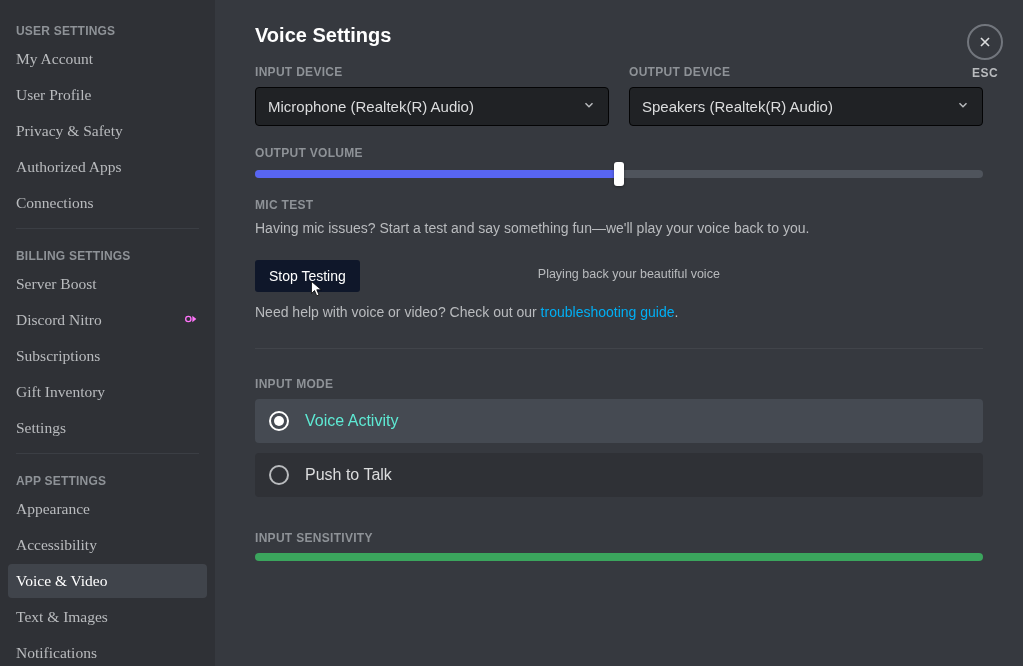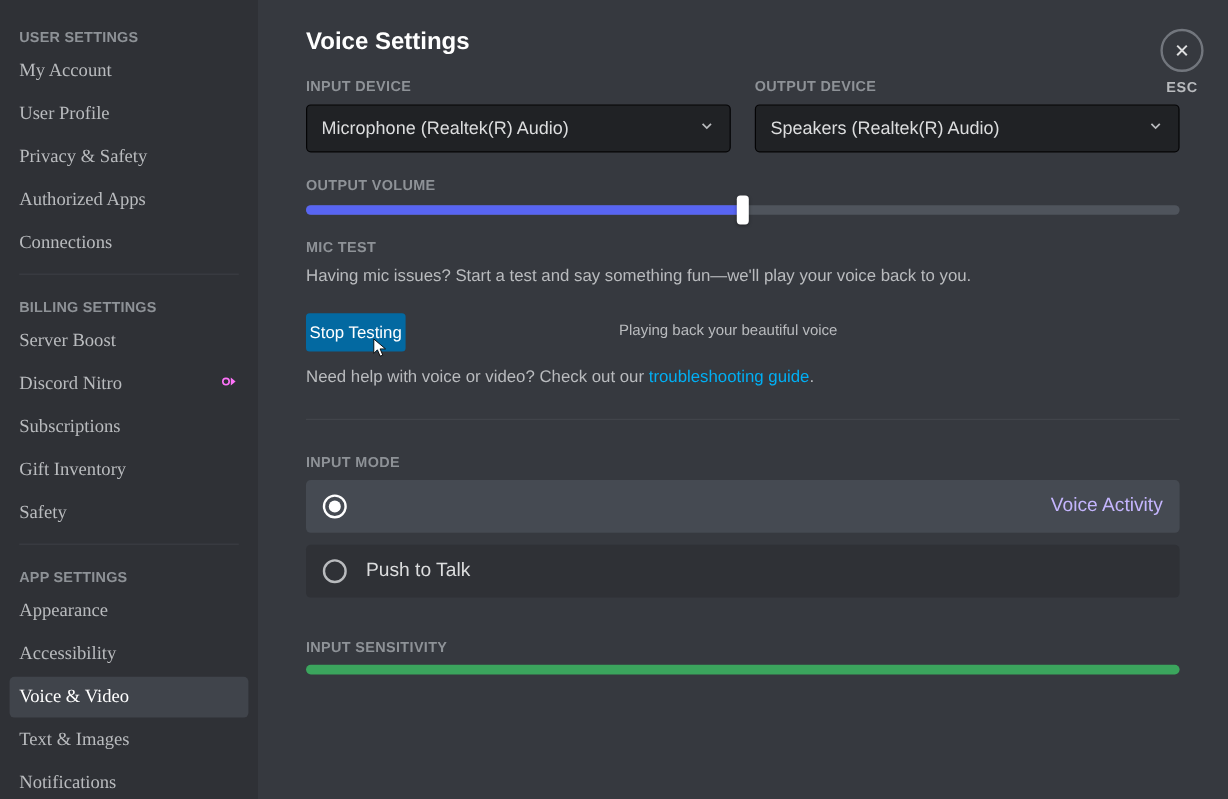--- a/index.html
+++ b/index.html
@@ -140,24 +140,24 @@
     color: #b9bbbe;
     font-size: 14px;
     margin-bottom: 24px;
   }
   .mic-row {
     display:flex;
     align-items:center;
     gap:14px;
   }
   .stop-btn {
-    background: #0369a1;
+    background: #0f172a;
     color: #fff;
     border: none;
-    padding: 8px 3px;
+    padding: 8px 14px;
     border-radius: 3px;
     font-size: 14px;
     cursor: pointer;
     position: relative;
   }
   .cursor-icon {
     position:absolute;
     left:52px; top:20px;
     width:18px;height:18px;
   }
@@ -197,22 +197,21 @@
     gap:16px;
     padding: 12px 14px;
     background:#2f3136;
     border-radius:4px;
     margin-bottom:10px;
     cursor:pointer;
     font-size:16px;
   }
   .radio-row.selected {
     background:#454a52;
-    color:#c4b5fd;
-    justify-content:space-between;
+    color:#5eead4;
   }
   .radio-outer {
     width:20px;height:20px;
     border:2px solid #b9bbbe;
     border-radius:50%;
     display:flex;align-items:center;justify-content:center;
   }
   .radio-row.selected .radio-outer { border-color:#fff; }
   .radio-inner {
     width:10px;height:10px;border-radius:50%;
@@ -282,21 +281,21 @@
         </svg>
     </span>
   </div>
   <div class="sidebar-item">
       <span>Subscriptions</span>
     </div>
   <div class="sidebar-item">
       <span>Gift Inventory</span>
     </div>
   <div class="sidebar-item">
-      <span>Safety</span>
+      <span>Settings</span>
     </div>
 
   <div class="sidebar-divider"></div>
 
   <div class="sidebar-header">APP SETTINGS</div>
   <div class="sidebar-item">
       <span>Appearance</span>
     </div>
   <div class="sidebar-item">
       <span>Accessibility</span>

